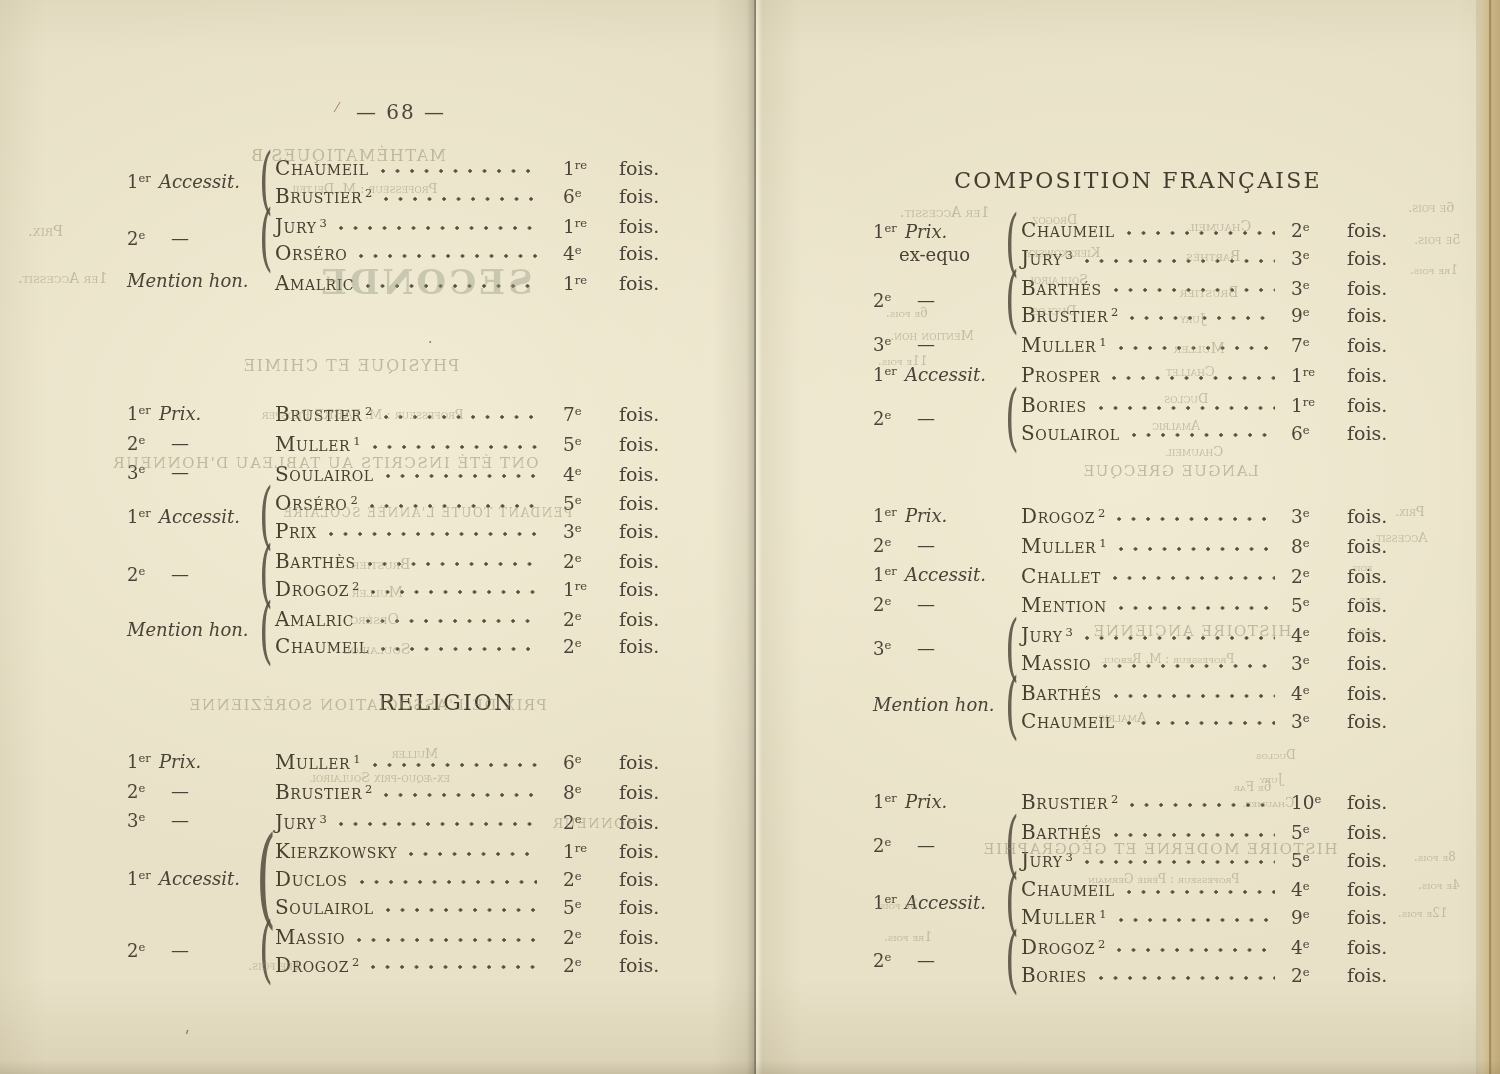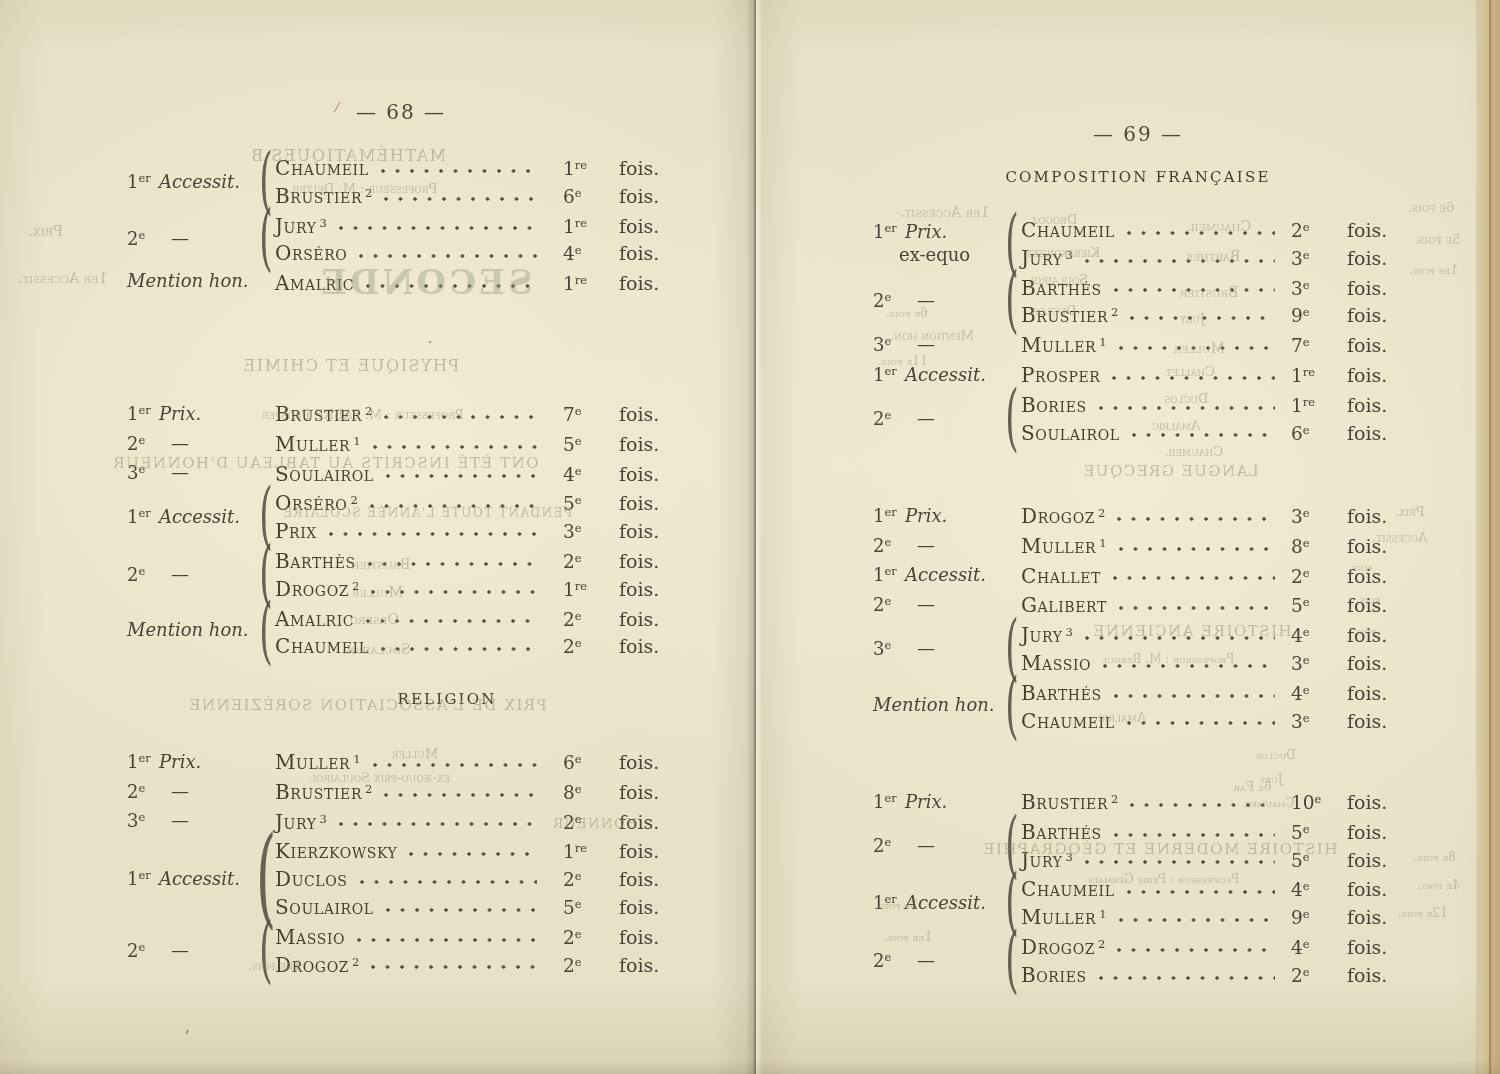--- a/index.html
+++ b/index.html
@@ -31,21 +31,21 @@
   }
   .edge-bottom{
     position:absolute;left:0;bottom:0;width:1500px;height:14px;pointer-events:none;
     background:linear-gradient(180deg, rgba(96,82,52,0), rgba(96,82,52,.14));
   }
   .page{position:absolute;top:0;height:1074px;}
   .pagehead{
     position:absolute;text-align:center;font-size:20px;letter-spacing:2px;color:#4f4739;
   }
   .sec-title{
-    position:absolute;text-align:center;font-size:15px;letter-spacing:2.2px;
+    position:absolute;text-align:center;font-size:22px;letter-spacing:2.2px;
     color:#443d30;white-space:nowrap;
   }
   .rows{position:absolute;}
   .group{display:flex;align-items:stretch;margin-bottom:2px;}
   .rank{
     flex:0 0 130px;display:flex;flex-direction:column;justify-content:center;
     font-size:18px;line-height:22px;color:#4a4337;
   }
   .rk-num{display:inline-block;min-width:32px;}
   .rk-num sup,.ns,.cs{font-size:11.5px;vertical-align:6px;letter-spacing:0;}
@@ -344,21 +344,20 @@
               <span class="nm">Drogoz<sup class="ns">2</sup></span>
               <span class="dots"></span>
               <span class="cnt">2<sup class="cs">e</sup></span>
               <span class="fois">fois.</span>
             </div>
           </div>
         </div>
       </div>
     </div>
   <div class="page pg1" style="left: 758px; width: 718px;">
-    <div class="pagehead" style="top: 122px; left: 115px; width: 530px;">— 69 —</div>
   <div class="sec-title" style="top: 168px; left: 115px; width: 530px; padding-left: 0px;">COMPOSITION FRANÇAISE</div>
       <div class="rows" style="top: 214px; left: 115px; width: 530px;">
         <div class="group" style="margin-bottom: 2px;">
           <div class="rank">
             <div class="rk-line"><span class="rk-num">1<sup>er</sup></span><span class="rk-word it">Prix.</span></div>
             <div class="rk-line2">ex-equo</div>
           </div>
           <div class="bracecol">
             <span class="brace-glyph" style="font-size: 72px;">(</span>
           </div>
@@ -493,21 +492,21 @@
             </div>
           </div>
         </div>
         <div class="group" style="margin-bottom: 2px;">
           <div class="rank">
             <div class="rk-line"><span class="rk-num">2<sup>e</sup></span><span class="rk-word dash">—</span></div>
           </div>
           <div class="bracecol"></div>
           <div class="entries">
             <div class="row">
-              <span class="nm">Galibert</span>
+              <span class="nm">Mention</span>
               <span class="dots"></span>
               <span class="cnt">5<sup class="cs">e</sup></span>
               <span class="fois">fois.</span>
             </div>
           </div>
         </div>
         <div class="group" style="margin-bottom: 2px;">
           <div class="rank">
             <div class="rk-line"><span class="rk-num">3<sup>e</sup></span><span class="rk-word dash">—</span></div>
           </div>

